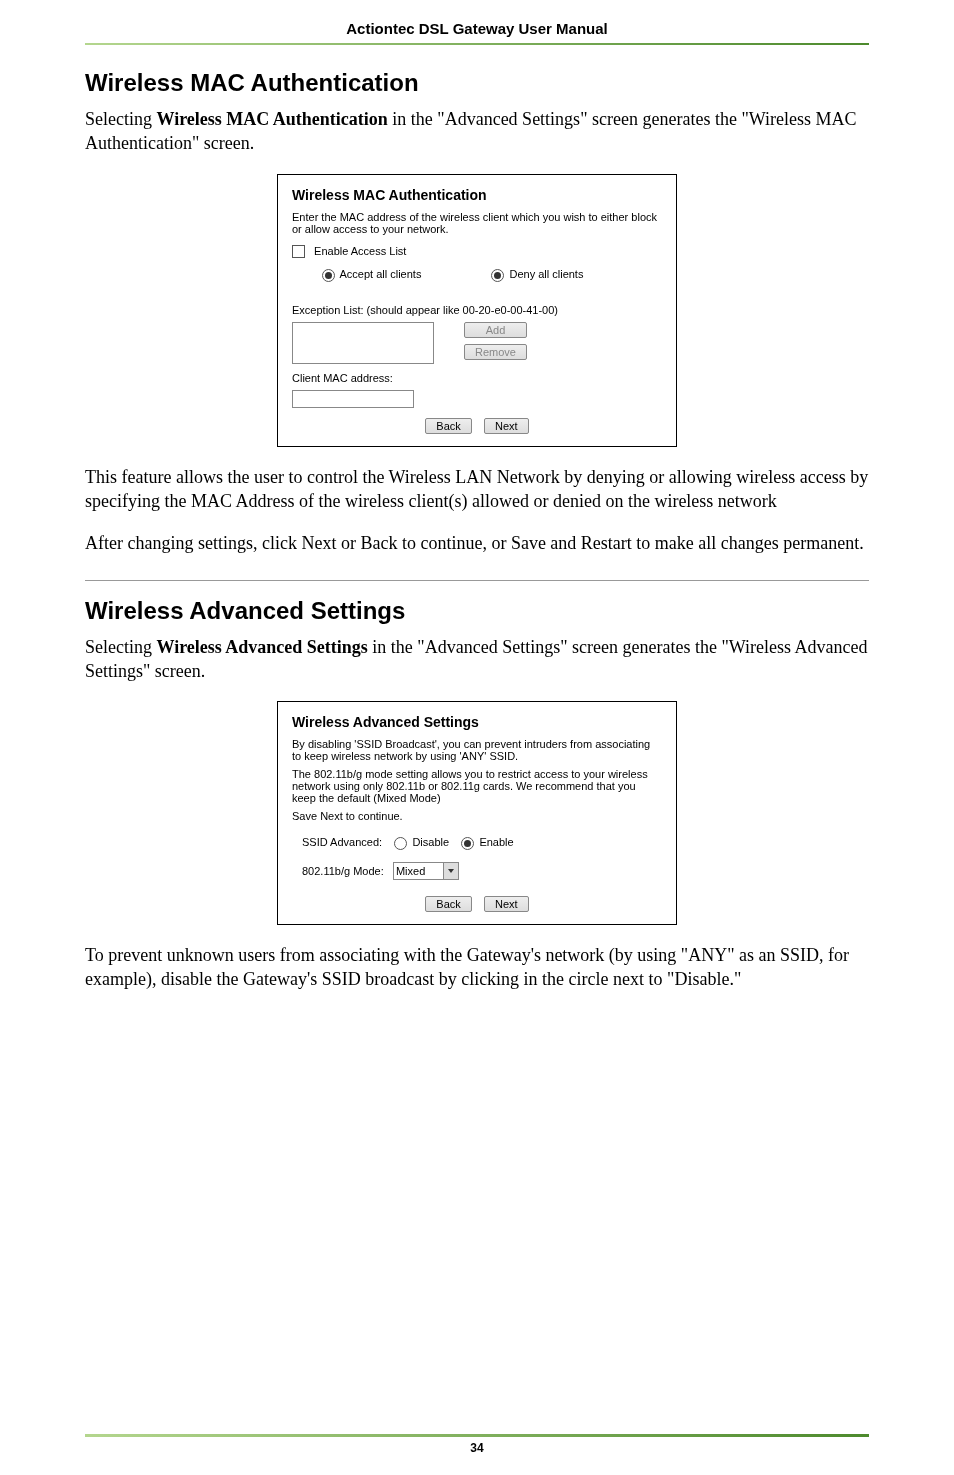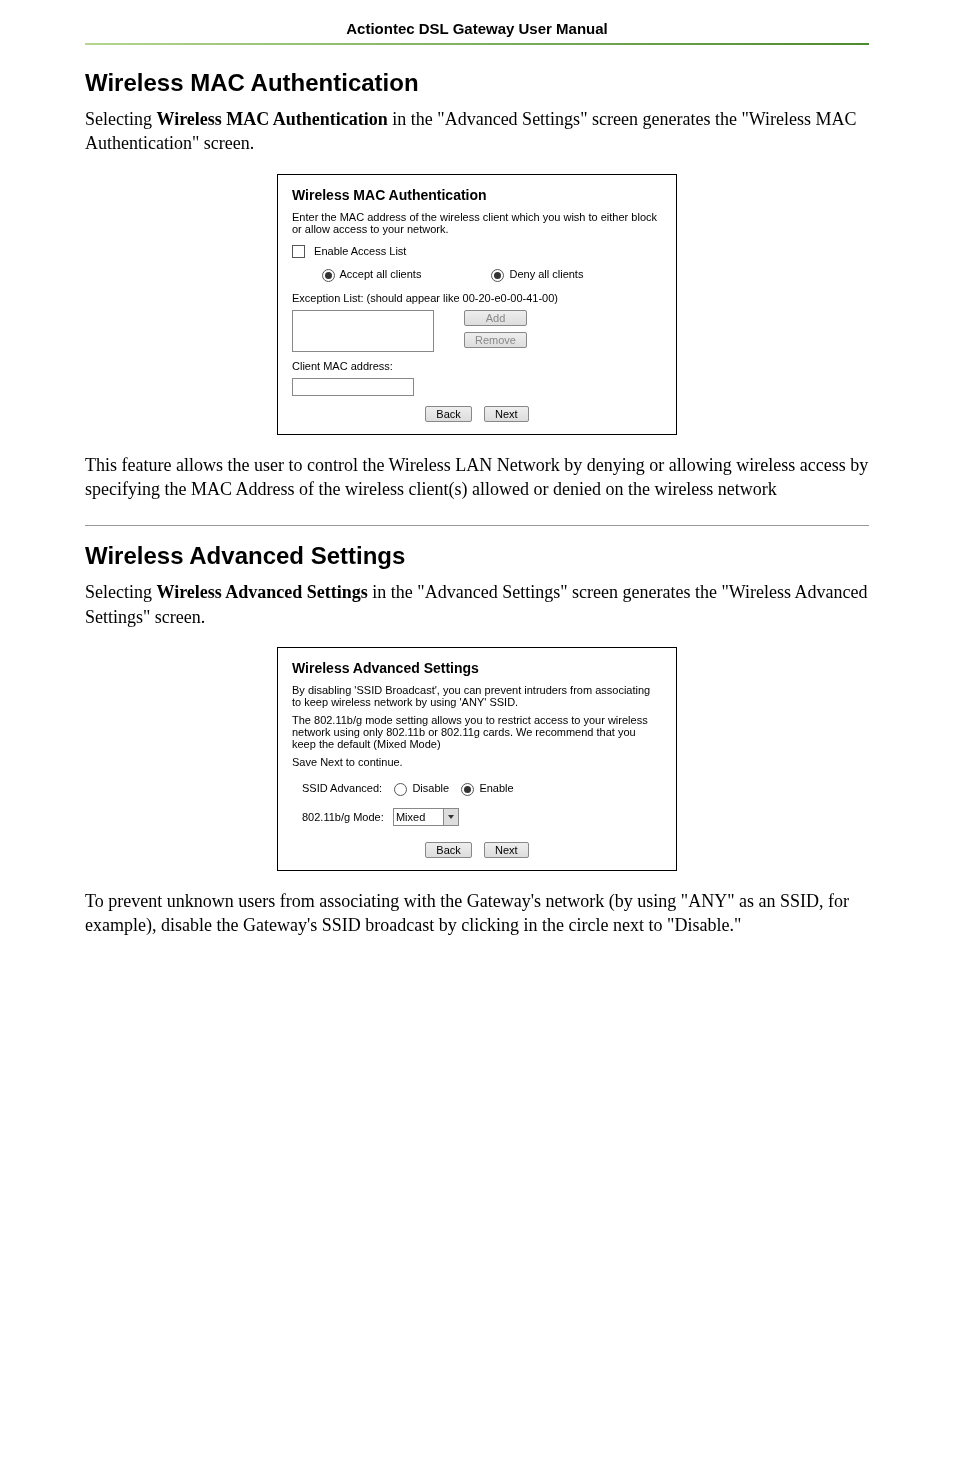--- a/index.html
+++ b/index.html
@@ -199,41 +199,42 @@
       <h3>Wireless MAC Authentication</h3>
       <div class="fig-row">Enter the MAC address of the wireless client which you wish to either block or allow access to your network.</div>
       <div class="fig-row" style="margin:10px 0;">
         <span class="checkbox-square"></span>
         <span>Enable Access List</span>
       </div>
       <div class="fig-row" style="padding-left:30px; display:flex; gap:70px;">
         <span><span class="radio-circle checked"></span> <span>Accept all clients</span></span>
         <span><span class="radio-circle checked"></span> <span>Deny all clients</span></span>
       </div>
-      <div class="fig-row" style="margin-top:10px;">Exception List: (should appear like 00-20-e0-00-41-00)</div>
+      <div class="fig-row" style="margin-top:22px;">Exception List: (should appear like 00-20-e0-00-41-00)</div>
       <div class="fig-row" style="display:flex; gap:30px; align-items:flex-start;">
         <span class="list-box"></span>
         <span style="display:flex; flex-direction:column; gap:6px;">
           <span class="fig-btn disabled">Add</span>
           <span class="fig-btn disabled">Remove</span>
         </span>
       </div>
       <div class="fig-row" style="margin-top:8px;">Client MAC address:</div>
       <div class="fig-row"><span class="fig-input"></span></div>
       <div class="btn-row">
         <span class="fig-btn">Back</span>
         &nbsp;&nbsp;
         <span class="fig-btn">Next</span>
       </div>
     </div>
   </div>
 
   <p class="body">
     <span>This feature allows the user to control the Wireless </span><span class="smallcaps">LAN</span><span> Network by denying or allowing wireless access by specifying the </span><span class="smallcaps">MAC</span><span> Address of the wireless client(s) allowed or denied on the wireless network</span>
   </p>
+  <p class="body">After changing settings, click Next or Back to continue, or Save and Restart to make all changes permanent.</p>
 
   <hr class="thin-rule">
 
   <h2 class="section">Wireless Advanced Settings</h2>
   <p class="body">
     <span>Selecting </span><strong>Wireless Advanced Settings</strong><span> in the "Advanced Settings" screen generates the "Wireless Advanced Settings" screen.</span>
   </p>
 
   <div class="figure">
     <div class="figbox">
@@ -258,13 +259,17 @@
         &nbsp;&nbsp;
         <span class="fig-btn">Next</span>
       </div>
     </div>
   </div>
 
   <p class="body">
     <span>To prevent unknown users from associating with the Gateway's network (by using "</span><span class="smallcaps">ANY</span><span>" as an </span><span class="smallcaps">SSID</span><span>, for example), disable the Gateway's </span><span class="smallcaps">SSID</span><span> broadcast by clicking in the circle next to "Disable."</span>
   </p>
 
+  <div class="footer">
+    <hr class="hr-gradient-footer">
+    <div class="pagenum">34</div>
+  </div>
 </div>
 
 </body></html>

